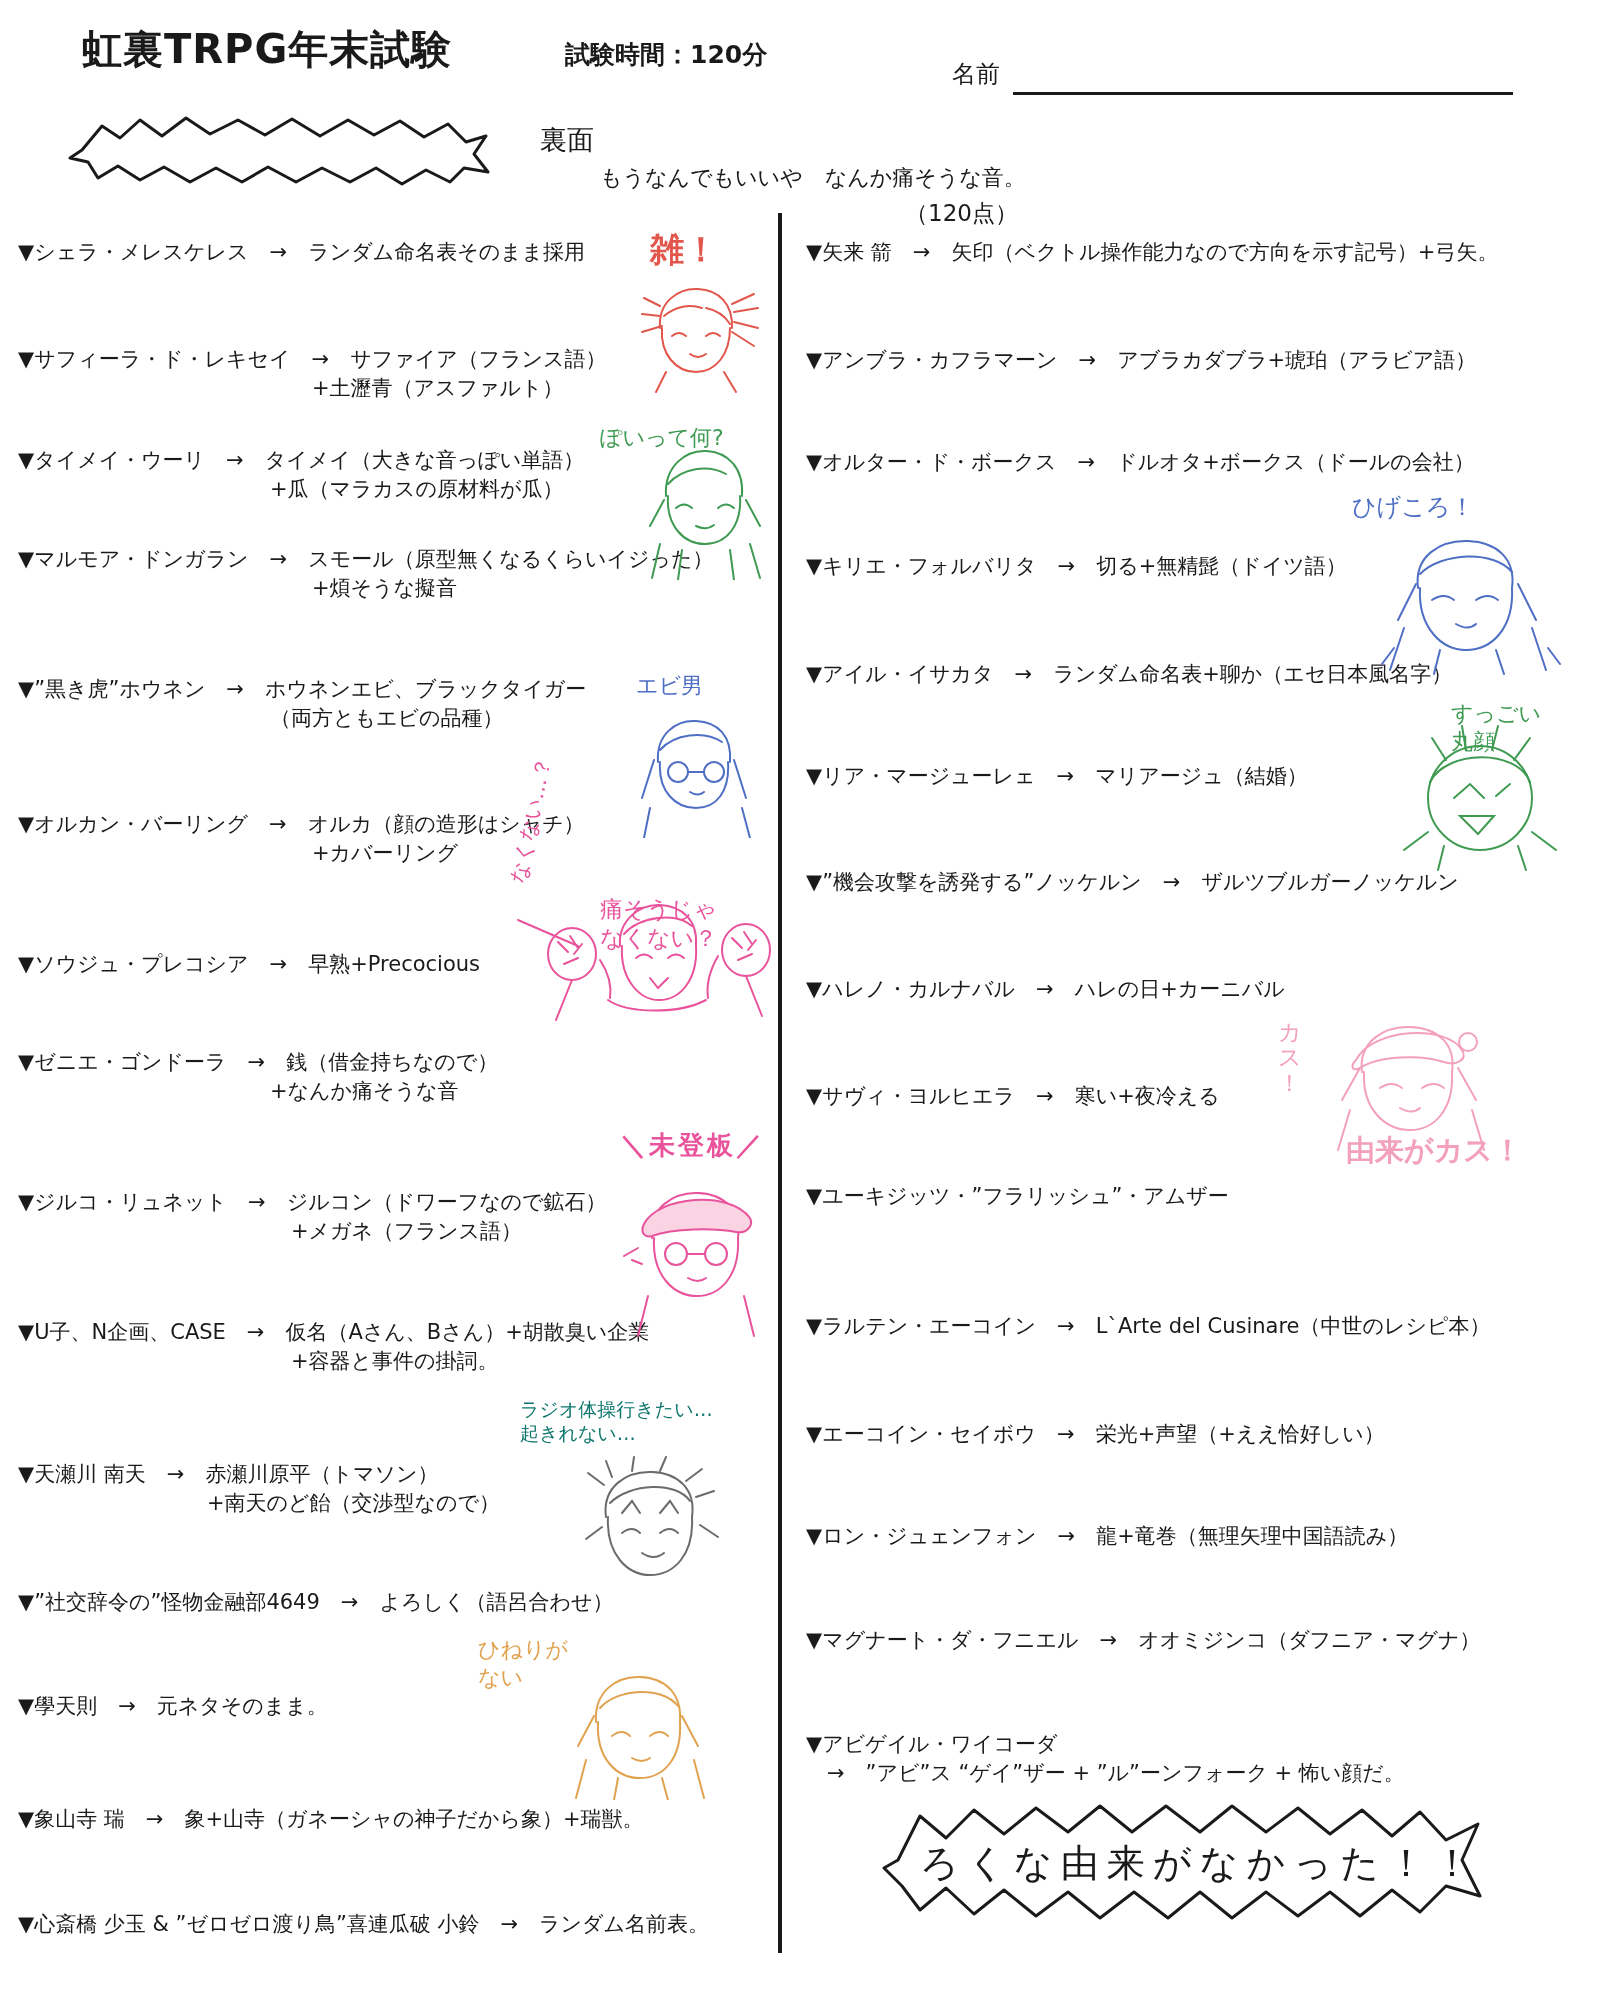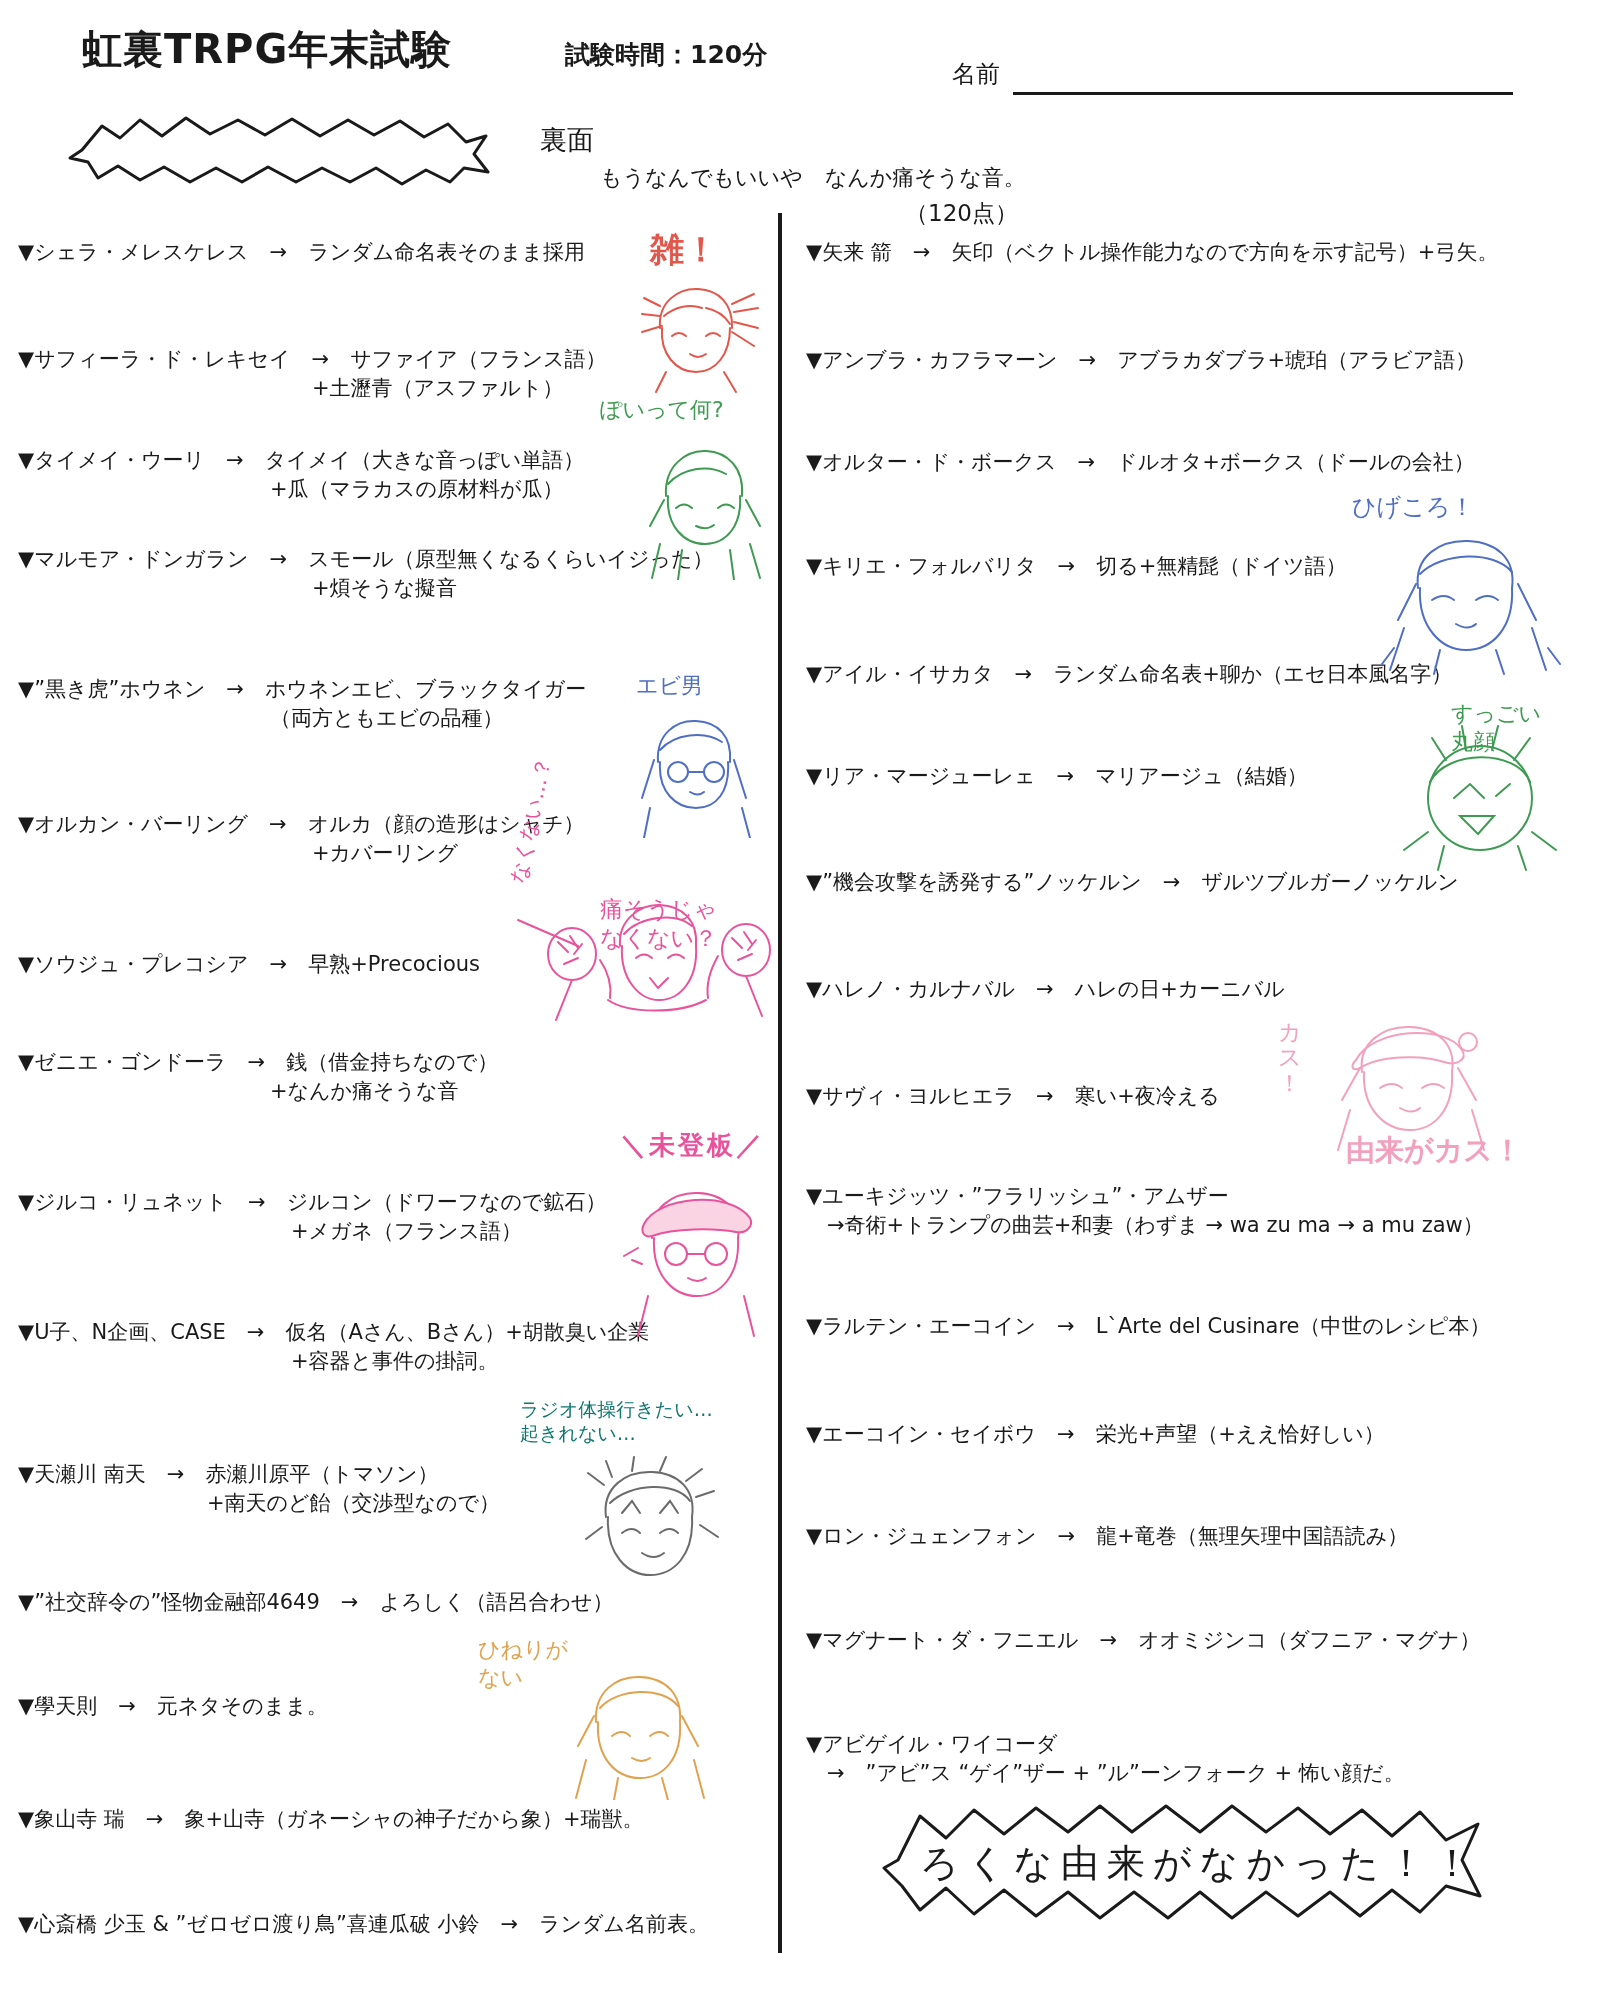--- a/index.html
+++ b/index.html
@@ -248,21 +248,21 @@
     <div class="entry" style="left:806px; top:868px;">
       <span>▼”機会攻撃を誘発する”ノッケルン　→　ザルツブルガーノッケルン</span><span class="l2"></span>
     </div>
     <div class="entry" style="left:806px; top:975px;">
       <span>▼ハレノ・カルナバル　→　ハレの日+カーニバル</span><span class="l2"></span>
     </div>
     <div class="entry" style="left:806px; top:1082px;">
       <span>▼サヴィ・ヨルヒエラ　→　寒い+夜冷える</span><span class="l2"></span>
     </div>
     <div class="entry" style="left:806px; top:1182px;">
-      <span>▼ユーキジッツ・”フラリッシュ”・アムザー</span><span class="l2">　→奇術+トランプの曲芸+和妻（わずま → wa zu ma → a mu zaw）</span>
+      <span>▼ユーキジッツ・”フラリッシュ”・アムザー</span>
     </div>
     <div class="entry" style="left:806px; top:1312px;">
       <span>▼ラルテン・エーコイン　→　L`Arte del Cusinare（中世のレシピ本）</span><span class="l2"></span>
     </div>
     <div class="entry" style="left:806px; top:1420px;">
       <span>▼エーコイン・セイボウ　→　栄光+声望（+ええ恰好しい）</span><span class="l2"></span>
     </div>
     <div class="entry" style="left:806px; top:1522px;">
       <span>▼ロン・ジュェンフォン　→　龍+竜巻（無理矢理中国語読み）</span><span class="l2"></span>
     </div>
@@ -285,21 +285,21 @@
         <path d="M52 60 q7 -6 14 0"></path>
         <path d="M86 60 q7 -6 14 0"></path>
         <path d="M70 78 q8 6 16 0"></path>
         <path d="M112 28 l22 -10 M114 36 l24 -4 M114 46 l24 6 M112 56 l22 14"></path>
         <path d="M40 30 l-16 -8 M40 40 l-18 -2 M42 50 l-20 6"></path>
         <path d="M46 96 l-10 20 M104 96 l12 20"></path>
       </g>
     </svg>
   </div>
 
-  <div class="doodle-note green" style="left:600px; top:396px;">ぽいって何?</div>
+  <div class="doodle-note green" style="left:600px; top:424px;">ぽいって何?</div>
   <div class="doodle" style="left:630px; top:440px;">
     <svg width="150" height="140" viewBox="0 0 150 140" fill="none" aria-hidden="true">
       <g stroke="#3f9a52" stroke-width="2" fill="none" stroke-linecap="round">
         <path d="M36 56 C34 26 56 10 76 11 C98 12 114 28 112 56"></path>
         <path d="M38 56 C36 86 54 104 75 104 C96 104 112 86 110 56"></path>
         <path d="M38 44 C52 28 78 24 96 34"></path>
         <path d="M46 68 q8 -7 16 0"></path>
         <path d="M88 68 q8 -7 16 0"></path>
         <path d="M66 86 q10 5 18 -1"></path>
         <path d="M34 60 l-14 26 M116 60 l14 26"></path>

